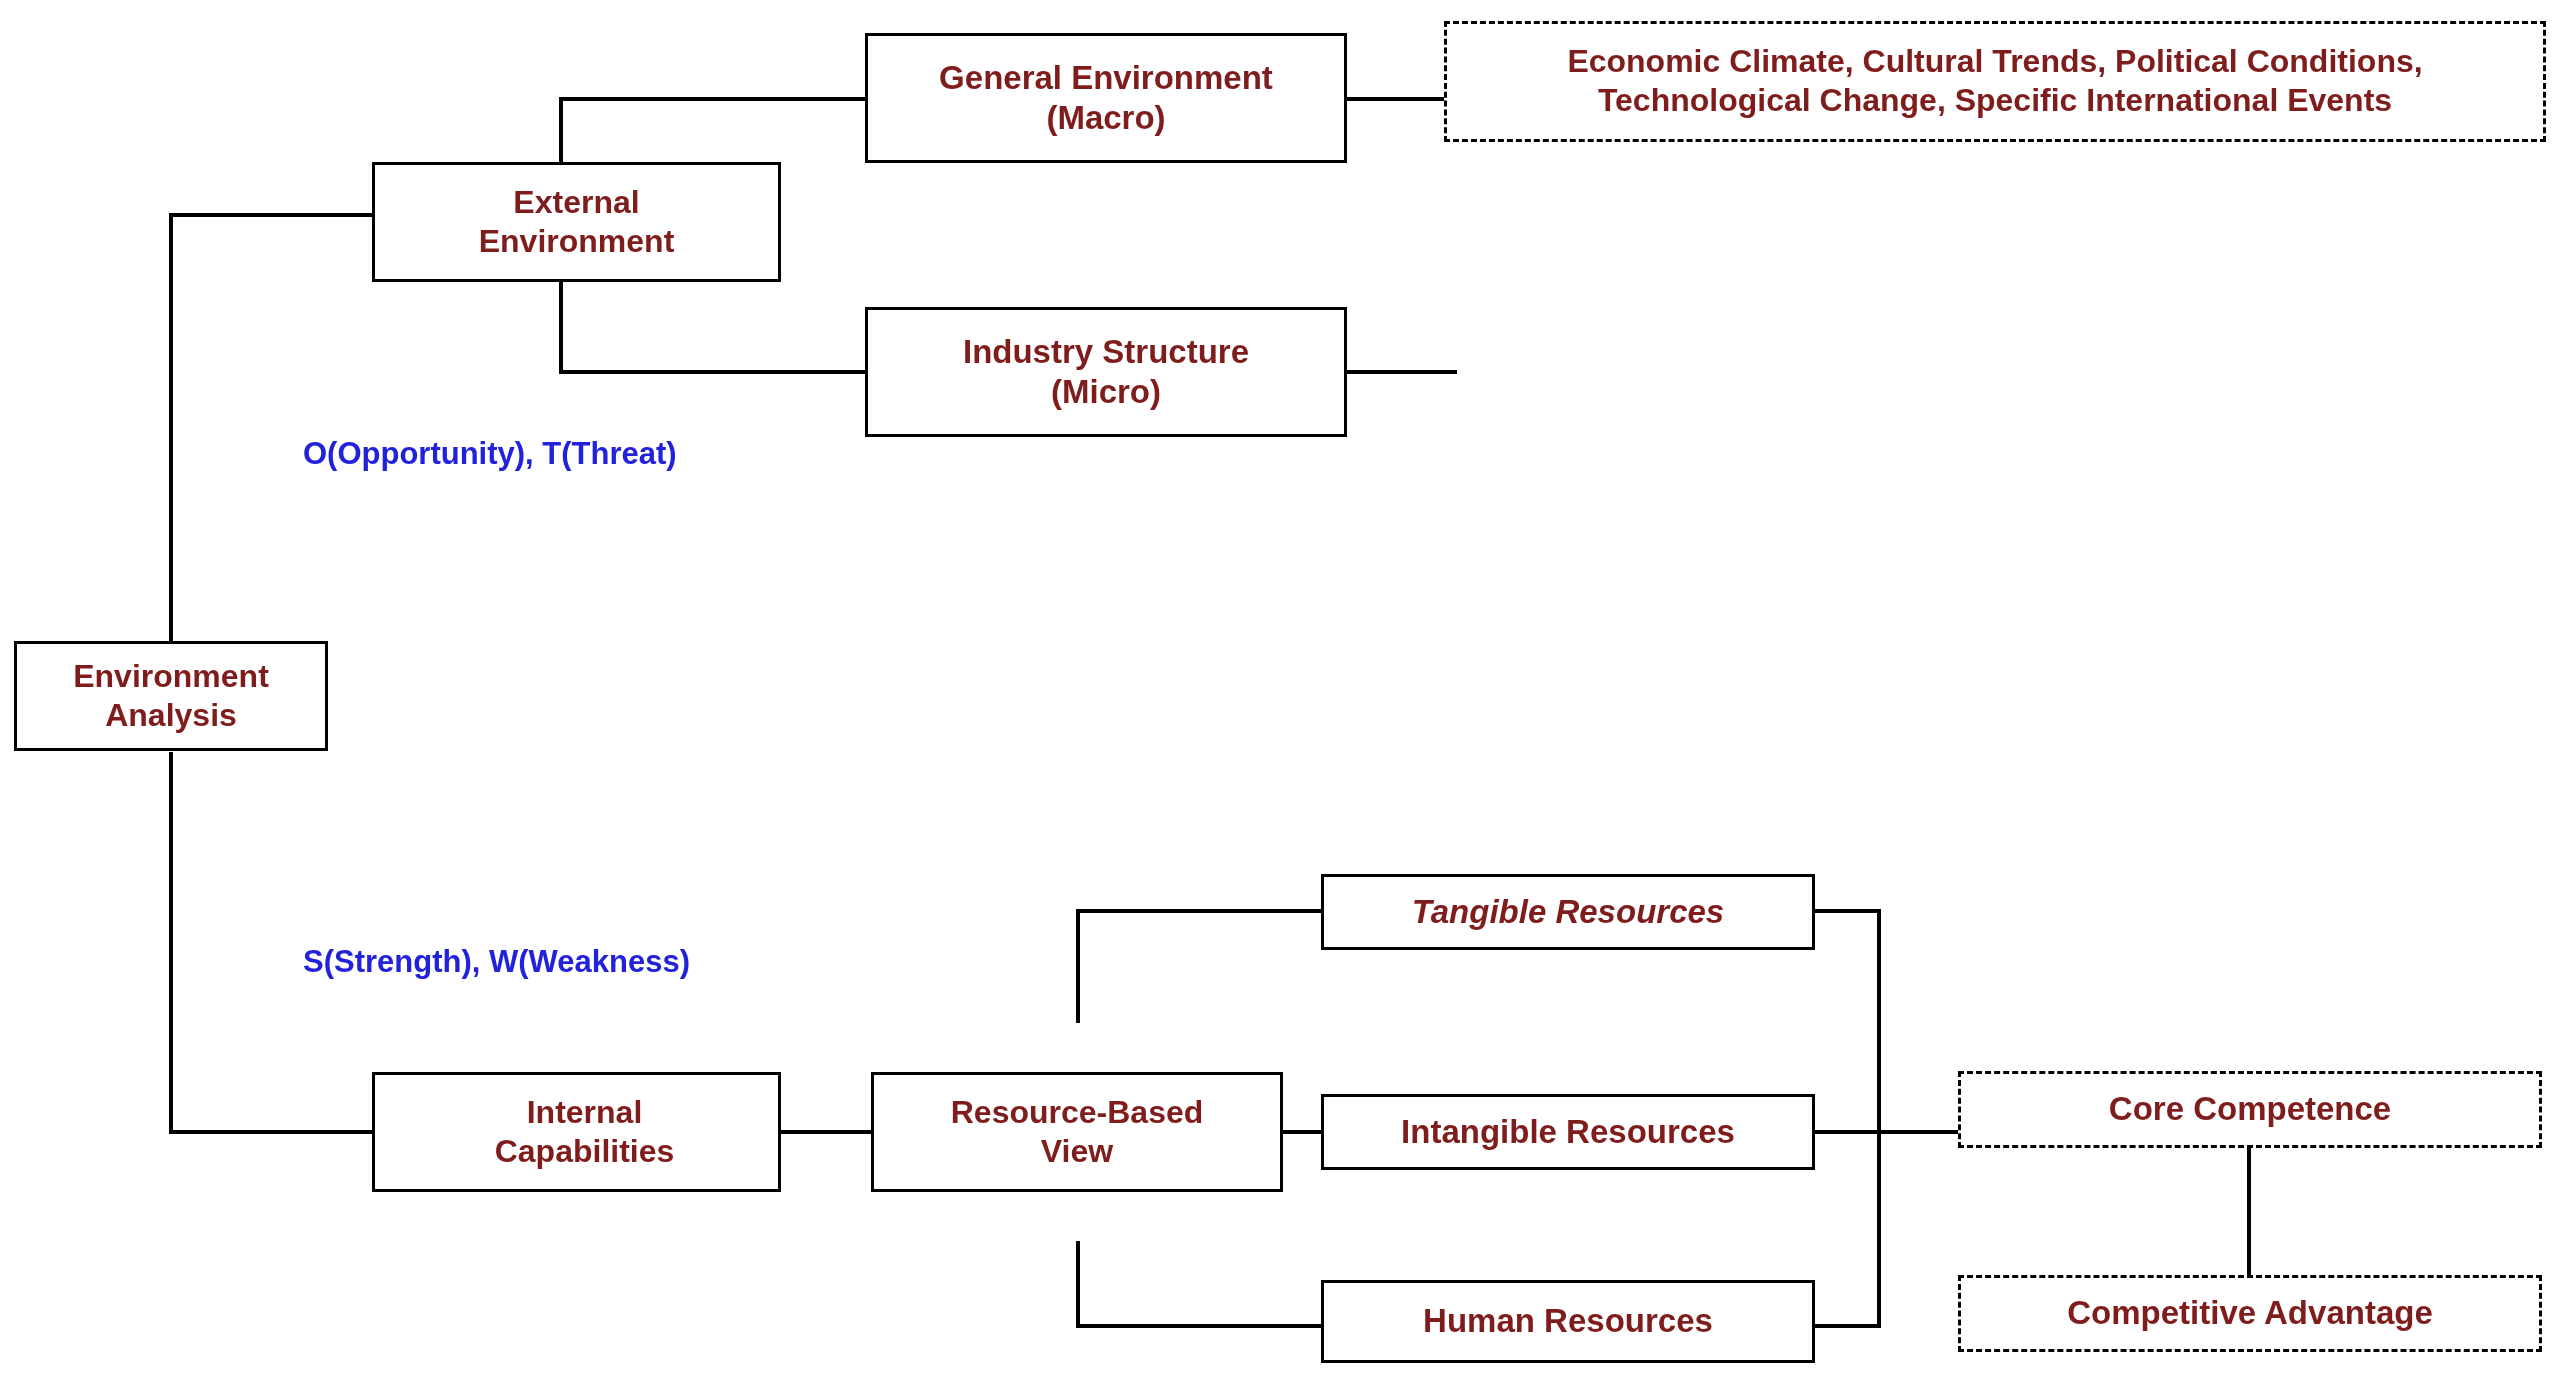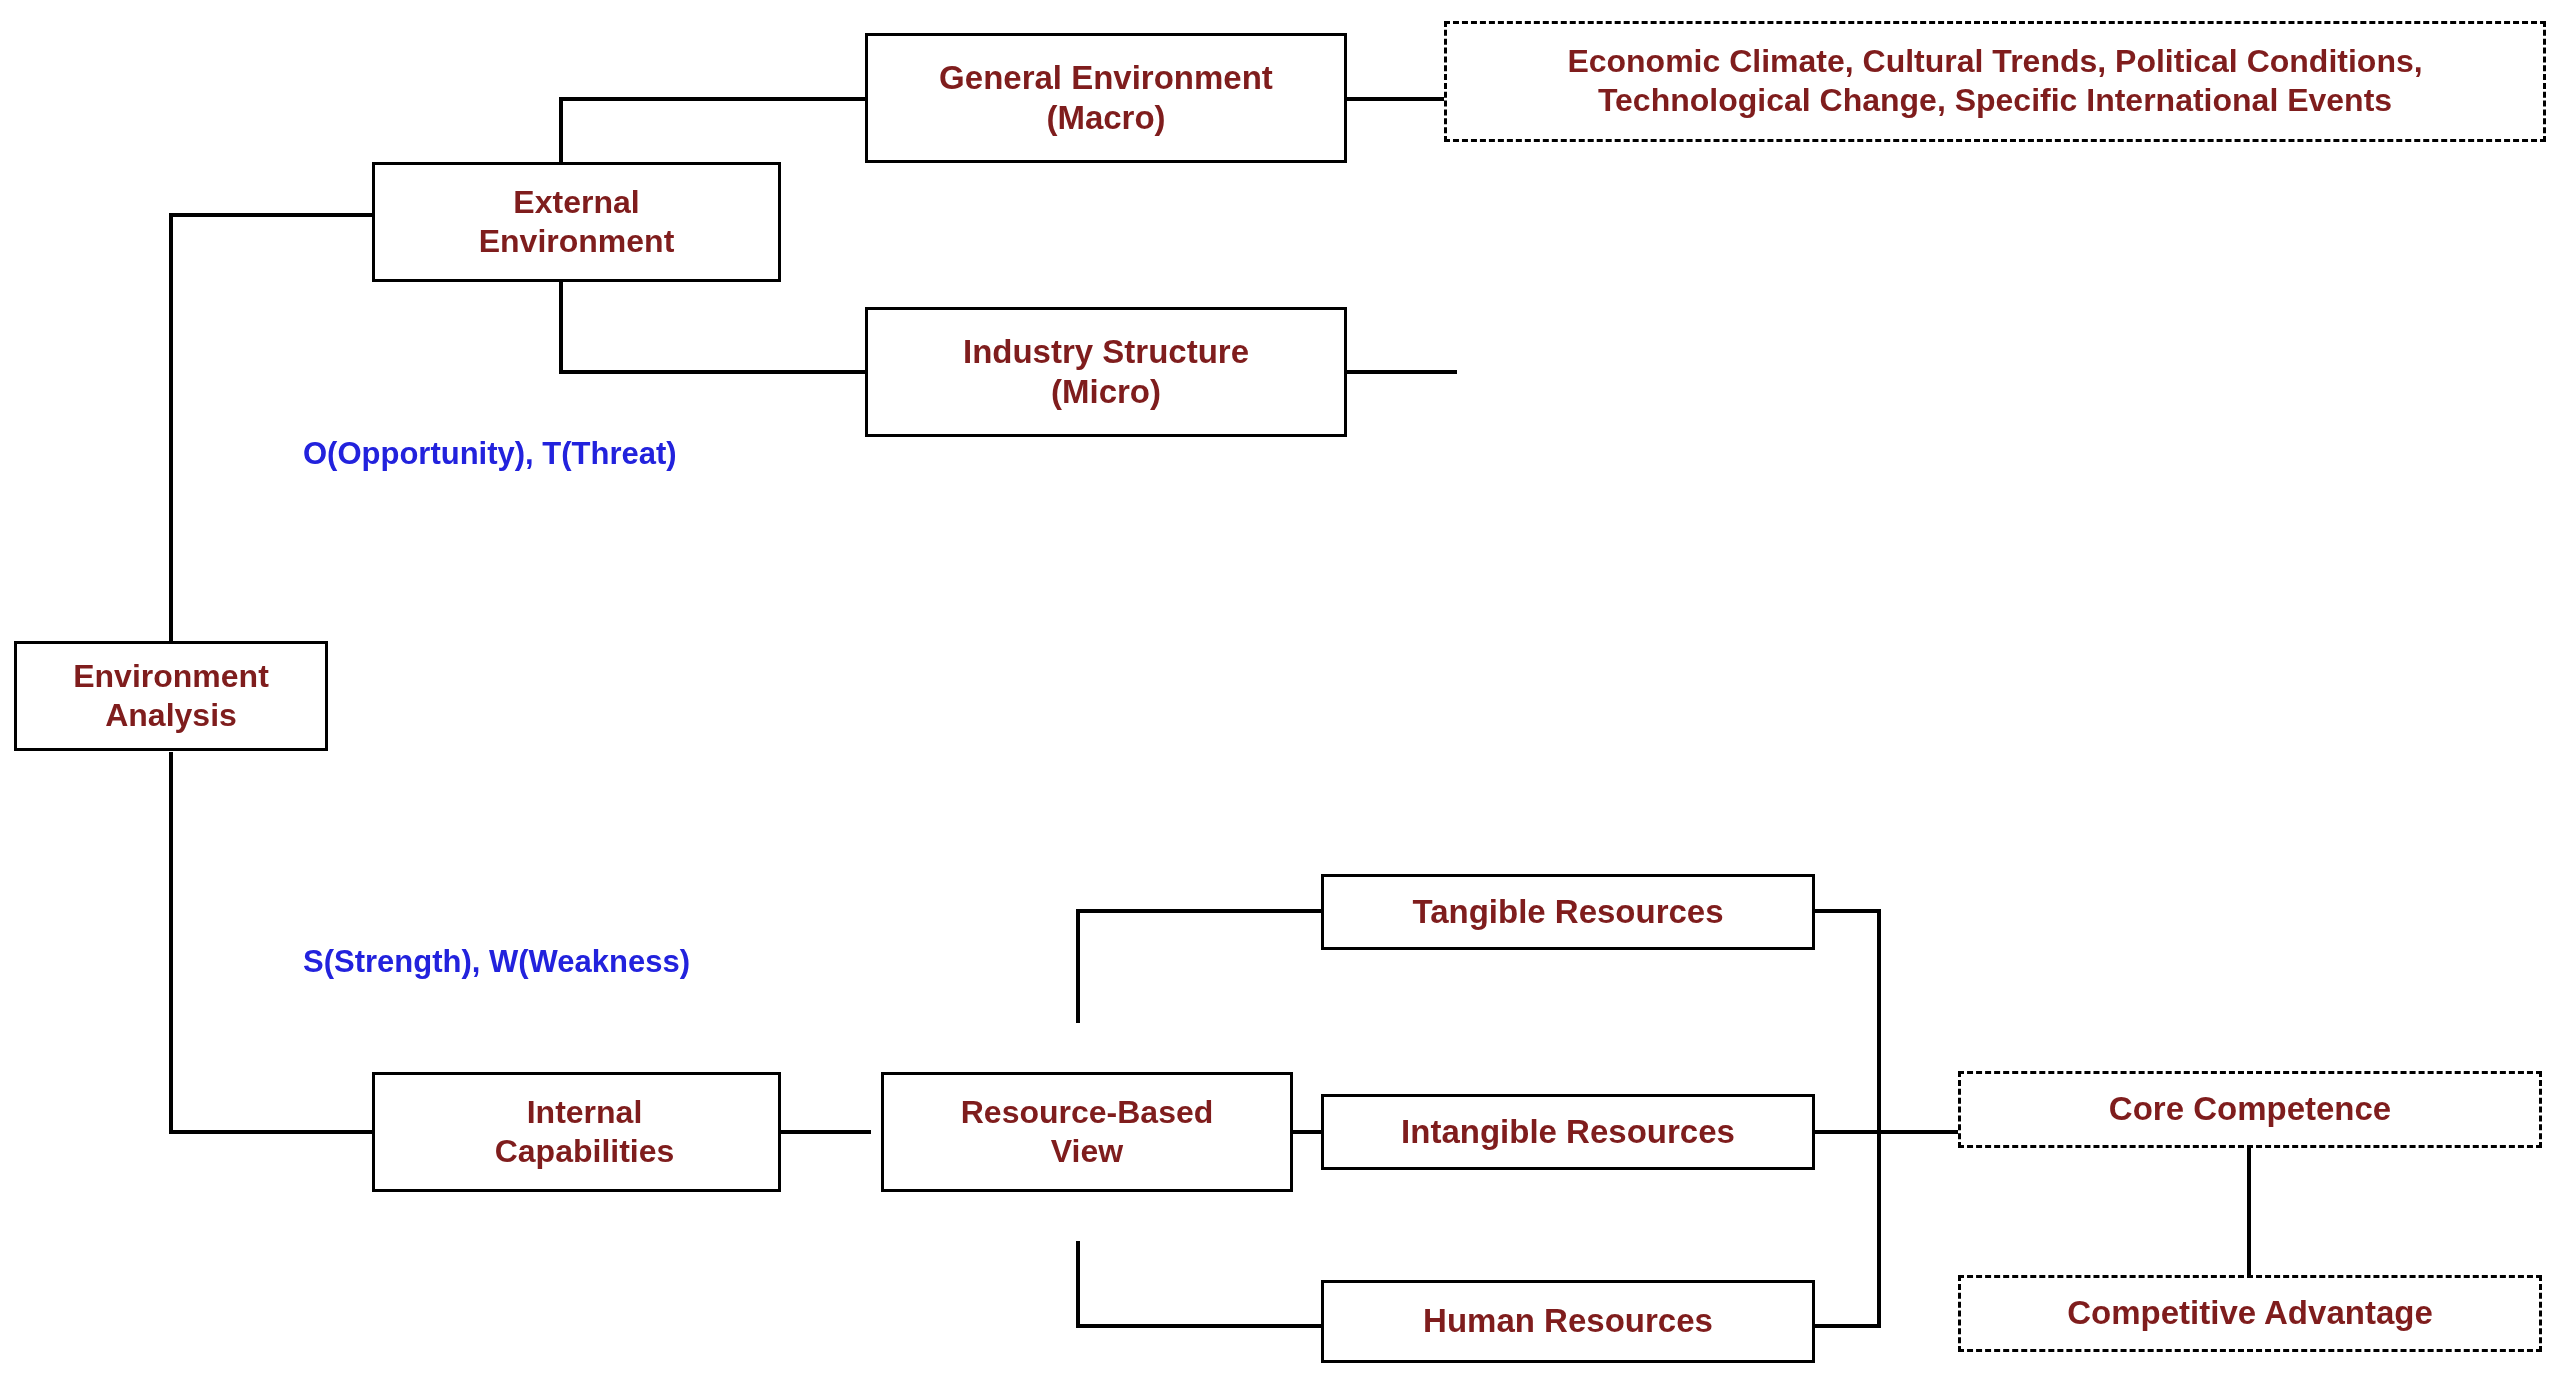--- a/index.html
+++ b/index.html
@@ -123,26 +123,26 @@
     <span class="line">Economic Climate, Cultural Trends, Political Conditions,</span>
     <span class="line">Technological Change, Specific International Events</span>
   </div>
 
 
   <div class="node solid fs-50" style="left:372px; top:1072px; width:409px; height:120px;padding-left:16px;">
     <span class="line">Internal</span>
     <span class="line">Capabilities</span>
   </div>
 
-  <div class="node solid fs-50" style="left:871px; top:1072px; width:412px; height:120px;margin-left:10px;">
+  <div class="node solid fs-50" style="left:871px; top:1072px; width:412px; height:120px;">
     <span class="line">Resource-Based</span>
     <span class="line">View</span>
   </div>
 
-  <div class="node solid fs-52" style="left:1321px; top:874px; width:494px; height:76px;">
+  <div class="node solid fs-52" style="left:1321px; top:874px; width:494px; height:76px;font-style:italic;">
     <span class="line">Tangible Resources</span>
   </div>
 
   <div class="node solid fs-52" style="left:1321px; top:1094px; width:494px; height:76px;">
     <span class="line">Intangible Resources</span>
   </div>
 
   <div class="node solid fs-52" style="left:1321px; top:1280px; width:494px; height:83px;">
     <span class="line">Human Resources</span>
   </div>

